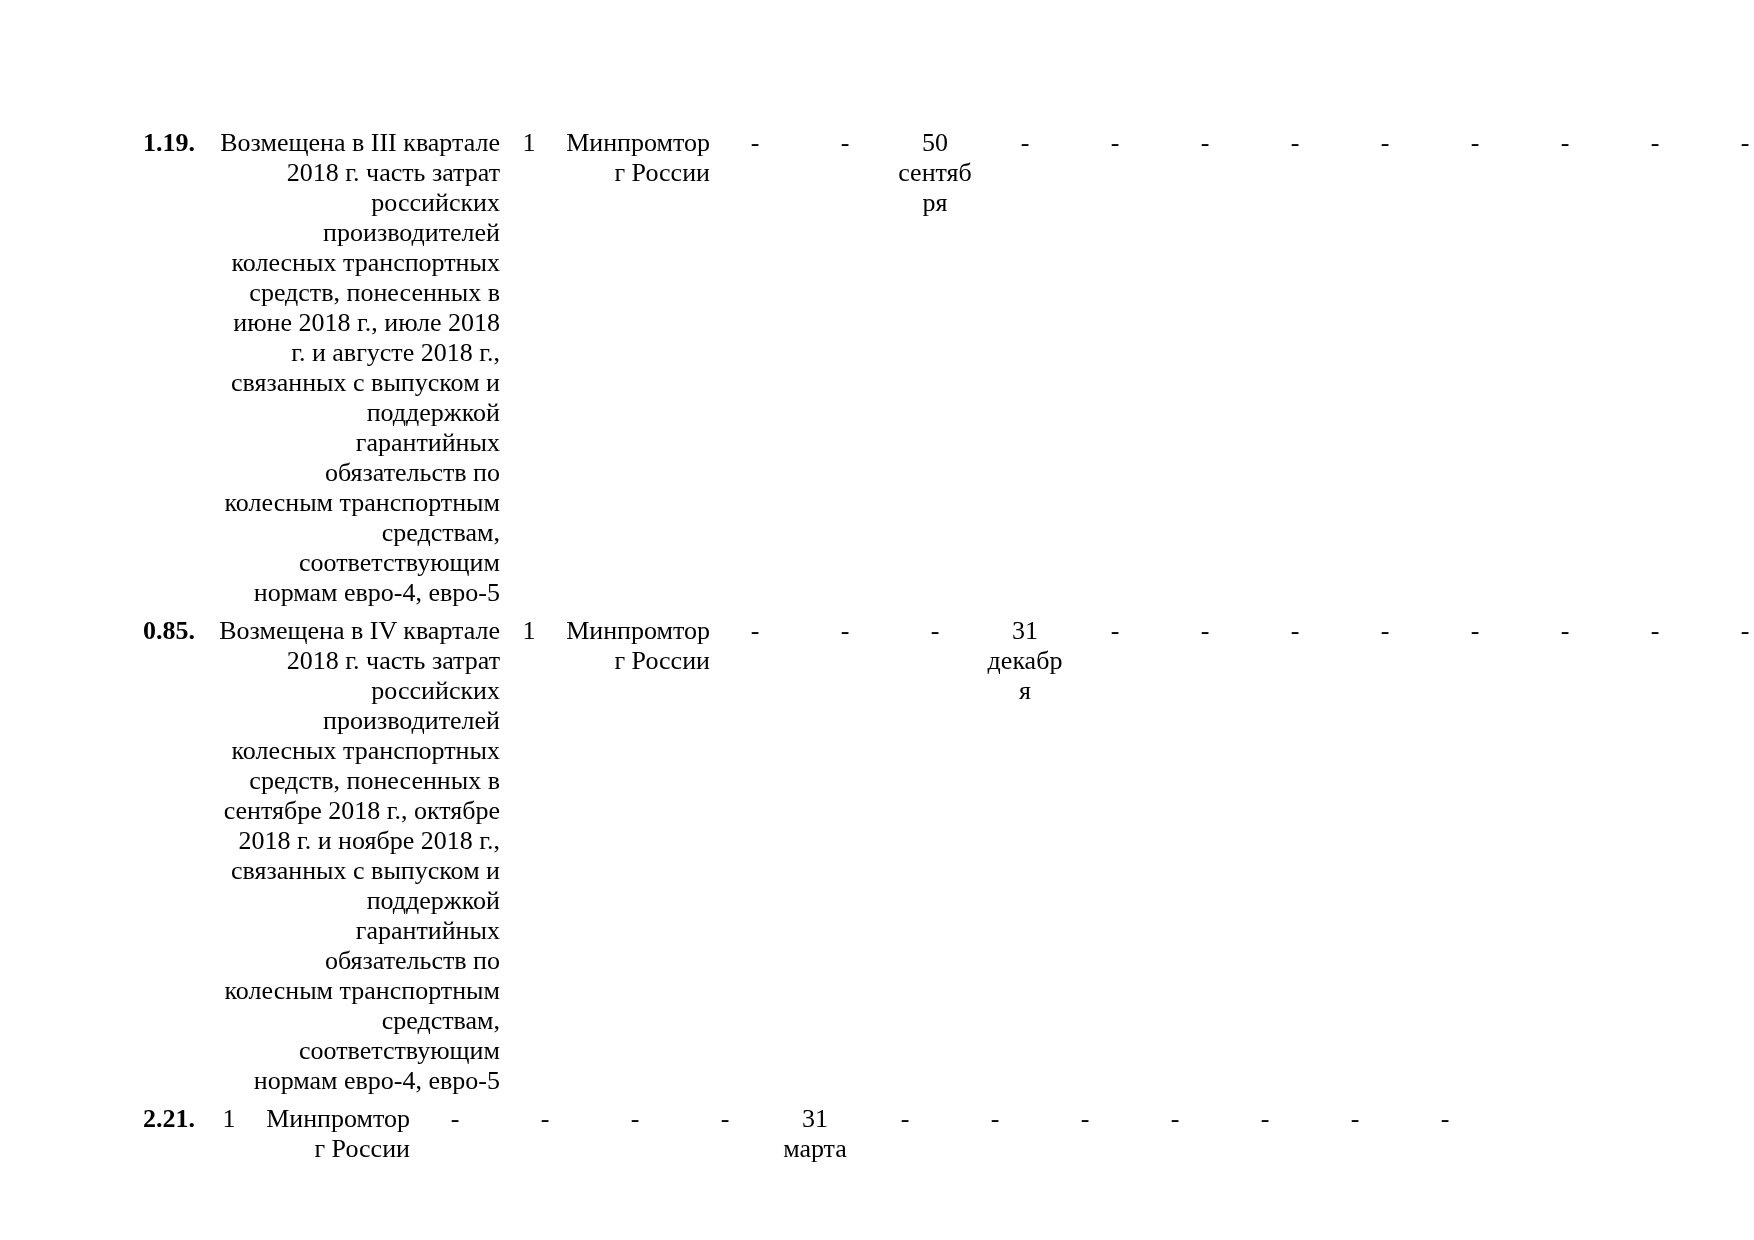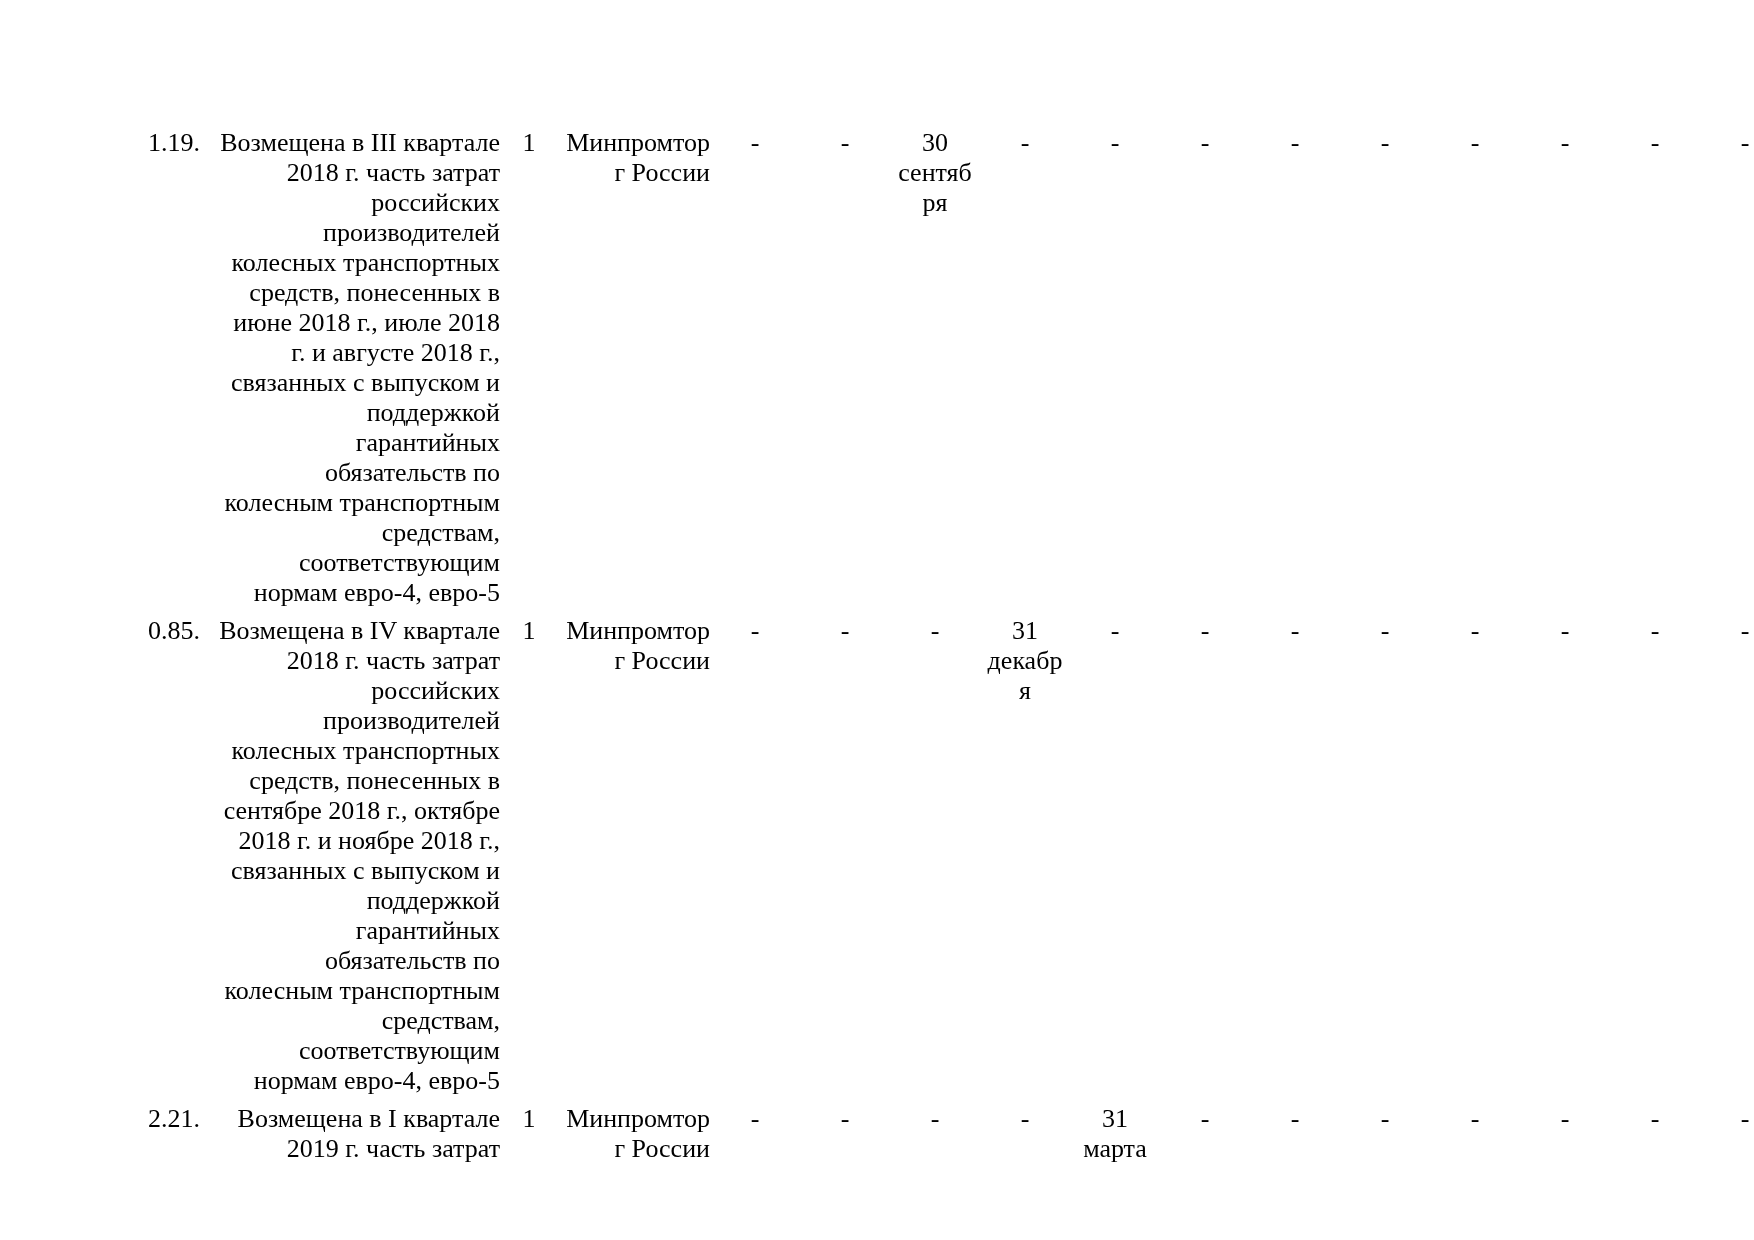--- a/index.html
+++ b/index.html
@@ -25,21 +25,21 @@
   .row {
     display: flex;
     align-items: flex-start;
     margin-bottom: 8px;
   }
   .cell {
     flex: 0 0 auto;
     white-space: pre;      
     overflow: visible;
   }
-  .col-num       { width: 62px;  text-align: right; }
+  .col-num       { width: 62px;  text-align: center; font-weight: bold; }
   .col-desc      { width: 300px; text-align: right; }
   .col-qty       { width: 58px;  text-align: center; }
   .col-executor  { width: 152px; text-align: right; }
   .col-sched     { width: 90px;  text-align: center; }
 </style>
 </head>
 <body>
 
 <div class="page">
 
@@ -59,21 +59,21 @@
 обязательств по
 колесным транспортным
 средствам,
 соответствующим
 нормам евро-4, евро-5</div>
     <div class="cell col-qty">1</div>
     <div class="cell col-executor">Минпромтор
 г России</div>
     <div class="cell col-sched">-</div>
     <div class="cell col-sched">-</div>
-    <div class="cell col-sched">30
+    <div class="cell col-sched">50
 сентяб
 ря</div>
     <div class="cell col-sched">-</div>
     <div class="cell col-sched">-</div>
     <div class="cell col-sched">-</div>
     <div class="cell col-sched">-</div>
     <div class="cell col-sched">-</div>
     <div class="cell col-sched">-</div>
     <div class="cell col-sched">-</div>
     <div class="cell col-sched">-</div>
@@ -112,22 +112,20 @@
     <div class="cell col-sched">-</div>
     <div class="cell col-sched">-</div>
     <div class="cell col-sched">-</div>
     <div class="cell col-sched">-</div>
     <div class="cell col-sched">-</div>
     <div class="cell col-sched">-</div>
   </div>
 
   <div class="row">
     <div class="cell col-num">2.21.</div>
-    <div class="cell col-desc">Возмещена в I квартале
-2019 г. часть затрат</div>
     <div class="cell col-qty">1</div>
     <div class="cell col-executor">Минпромтор
 г России</div>
     <div class="cell col-sched">-</div>
     <div class="cell col-sched">-</div>
     <div class="cell col-sched">-</div>
     <div class="cell col-sched">-</div>
     <div class="cell col-sched">31
 марта</div>
     <div class="cell col-sched">-</div>

